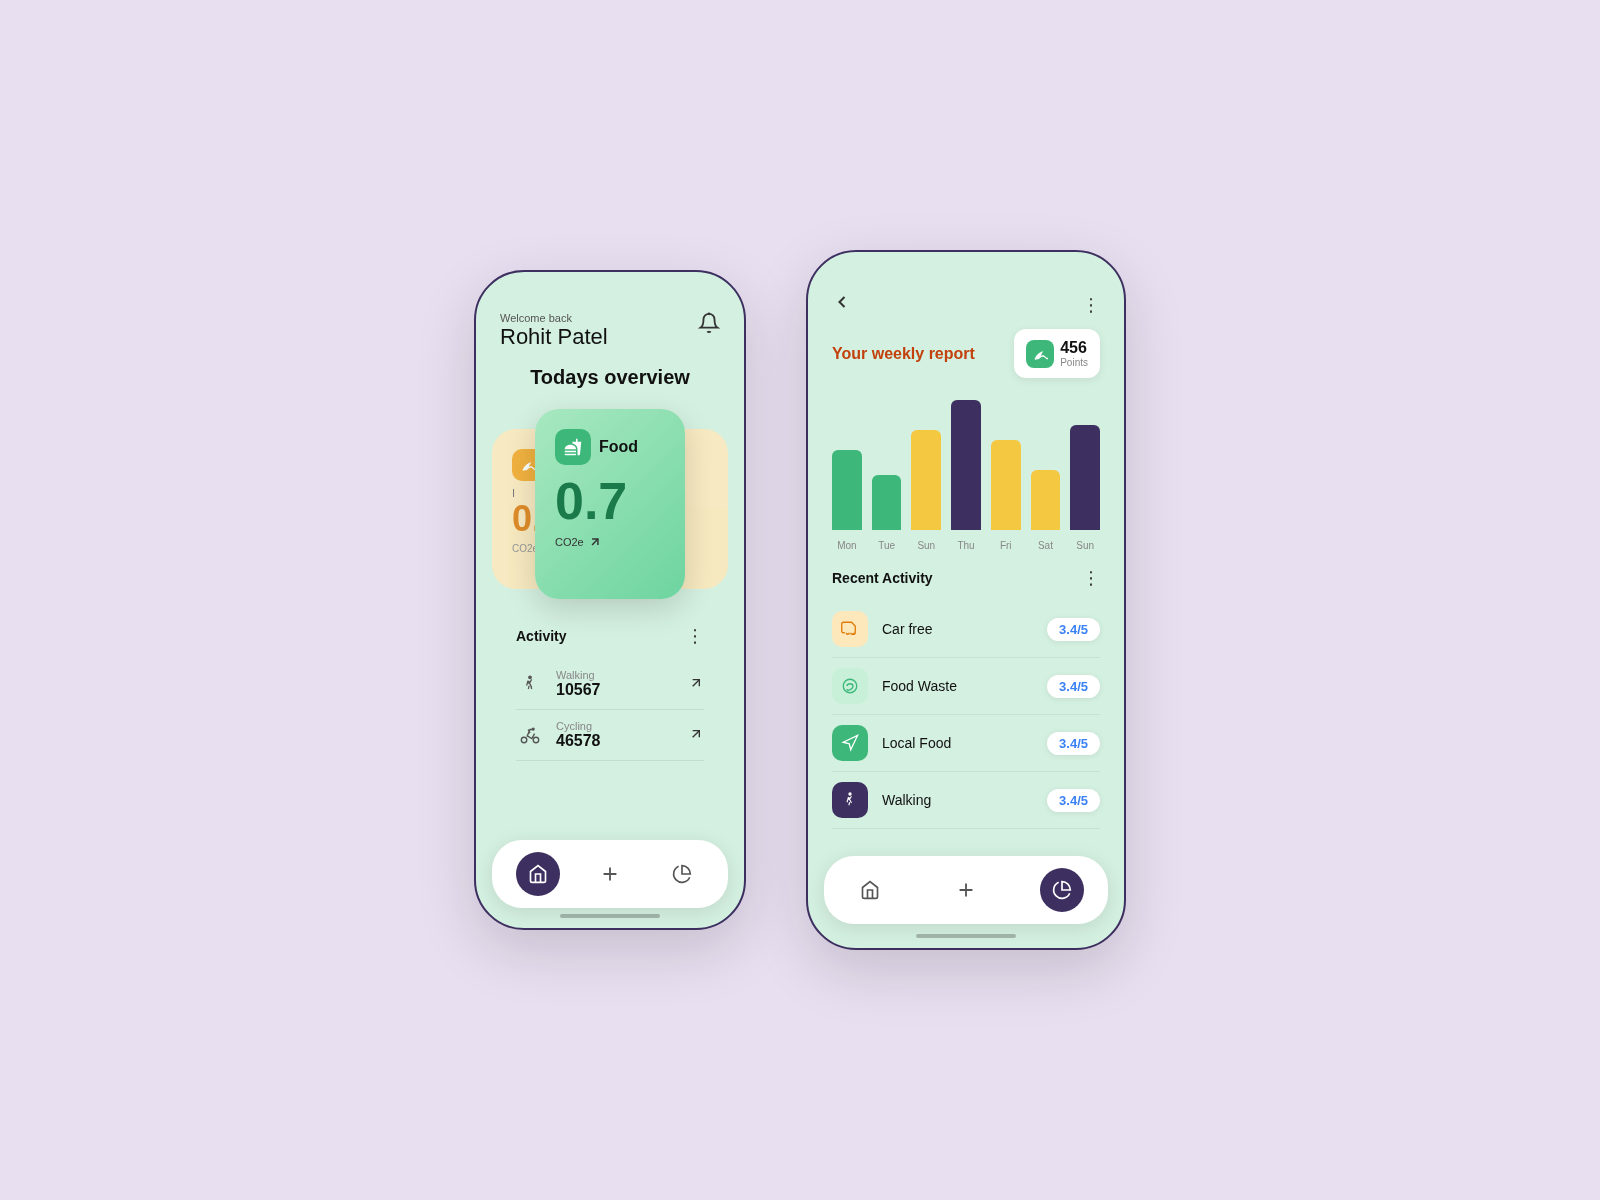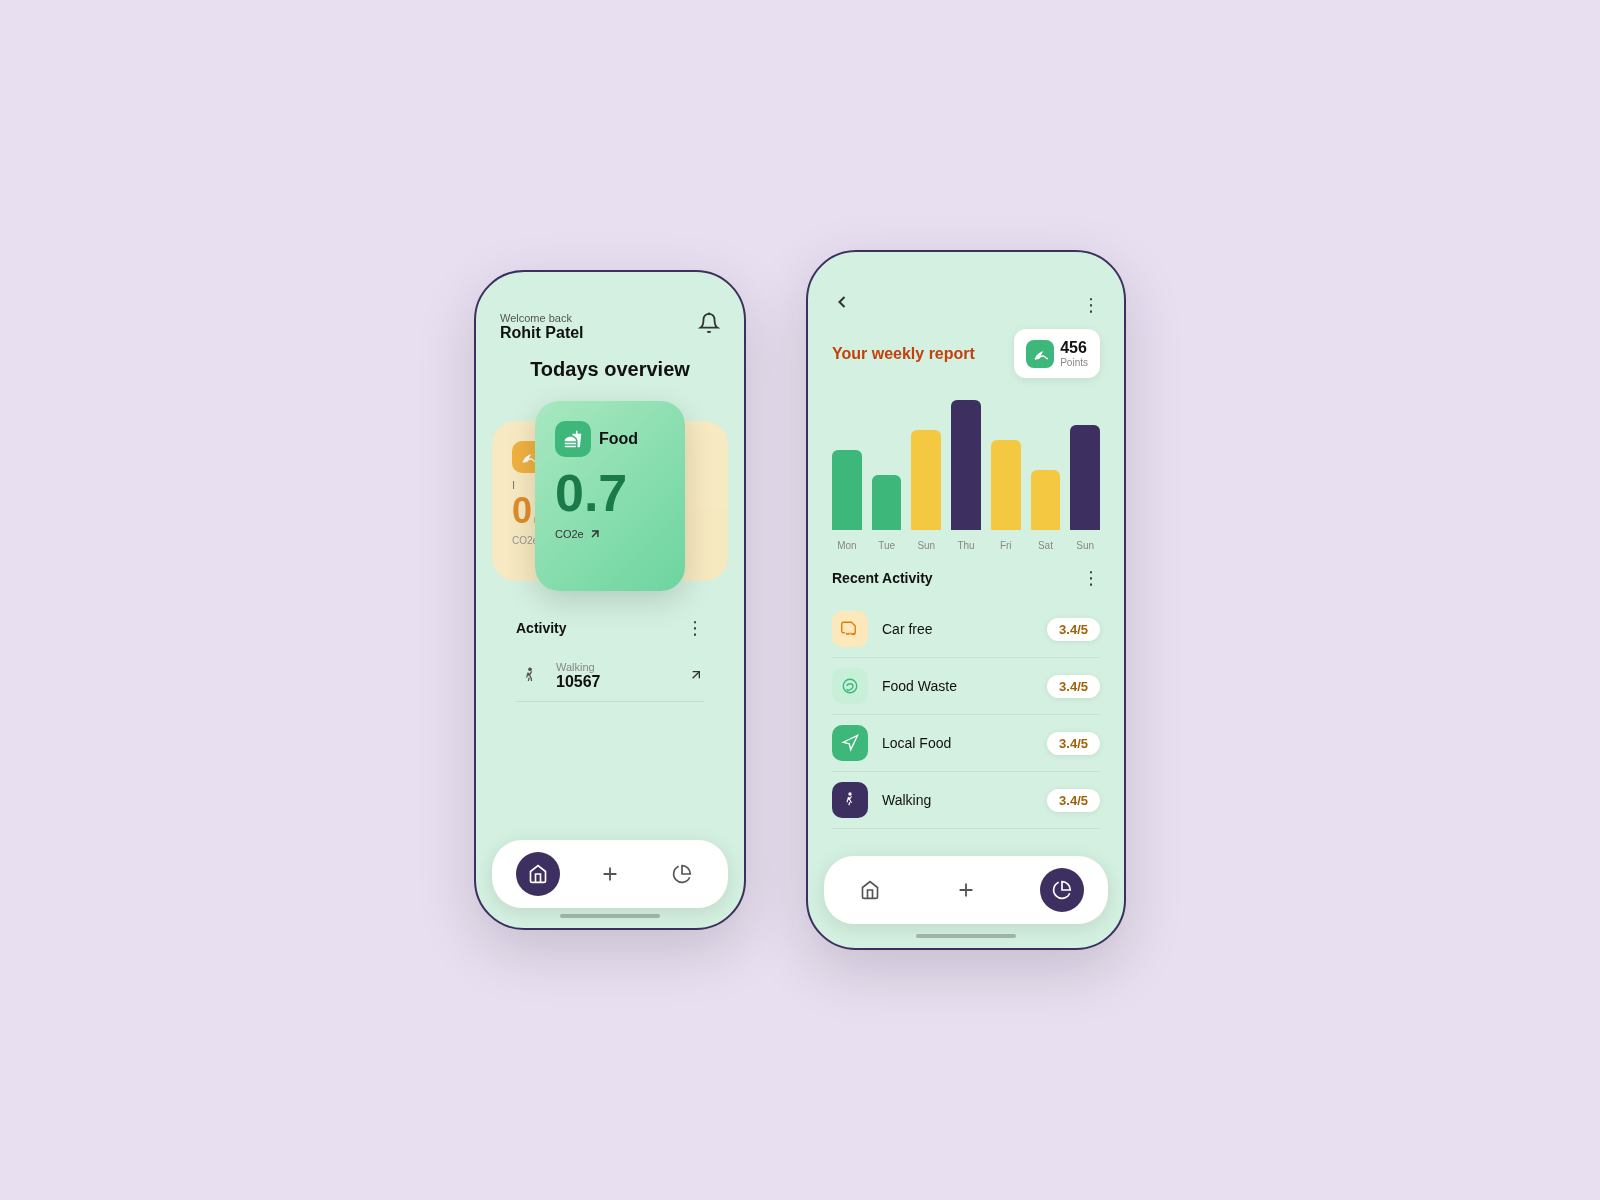--- a/index.html
+++ b/index.html
@@ -39,22 +39,22 @@
       padding: 40px 24px 16px;
       display: flex;
       justify-content: space-between;
       align-items: flex-start;
     }
     .p1-welcome-text {
       font-size: 11px;
       color: #555;
     }
     .p1-user-name {
-      font-size: 16px;
-      font-weight: 700;
+      font-size: 22px;
+      font-weight: 400;
       color: #111;
     }
     .bell-icon {
       font-size: 18px;
       color: #333;
     }
 
     .p1-overview-title {
       text-align: center;
       font-size: 20px;
@@ -301,21 +301,21 @@
       font-size: 14px;
       font-weight: 500;
       color: #111;
     }
     .score-badge {
       background: white;
       border-radius: 20px;
       padding: 4px 12px;
       font-size: 13px;
       font-weight: 600;
-      color: #a16207;
+      color: #3b82f6;
       box-shadow: 0 1px 6px rgba(0,0,0,0.08);
     }
 
     .home-bar {
       position: absolute;
       bottom: 10px;
       left: 50%;
       transform: translateX(-50%);
       width: 100px;
       height: 4px;
@@ -407,20 +407,40 @@
           <div class="activity-value">10567</div>
         </div>
         <div class="arrow-icon">
           <svg width="16" height="16" fill="none" stroke="currentColor" stroke-width="2" viewBox="0 0 24 24">
               <line x1="7" y1="17" x2="17" y2="7"></line>
               <polyline points="7 7 17 7 17 17"></polyline>
             </svg>
         </div>
       </div>
 
+      <div class="activity-item">
+        <div class="activity-icon">
+          <svg width="22" height="22" fill="none" stroke="currentColor" stroke-width="1.5" viewBox="0 0 24 24">
+            <circle cx="5.5" cy="17.5" r="3"></circle>
+            <circle cx="18.5" cy="17.5" r="3"></circle>
+            <path d="M15 6h-3l-3 7 5 3 3-5.5M10 6l2 4"></path>
+            <circle cx="15.5" cy="5.5" r="1" fill="currentColor"></circle>
+          </svg>
+        </div>
+        <div class="activity-info">
+          <div class="activity-name">Cycling</div>
+          <div class="activity-value">46578</div>
+        </div>
+        <div class="arrow-icon">
+          <svg width="16" height="16" fill="none" stroke="currentColor" stroke-width="2" viewBox="0 0 24 24">
+              <line x1="7" y1="17" x2="17" y2="7"></line>
+              <polyline points="7 7 17 7 17 17"></polyline>
+            </svg>
+        </div>
+      </div>
     </div>
 
     <div class="bottom-nav">
       <div class="nav-btn nav-btn-active">
         <svg width="20" height="20" fill="none" stroke="white" stroke-width="2" viewBox="0 0 24 24">
             <path d="M3 9l9-7 9 7v11a2 2 0 0 1-2 2H5a2 2 0 0 1-2-2z"></path>
             <polyline points="9 22 9 12 15 12 15 22"></polyline>
           </svg>
       </div>
       <div class="nav-btn">

